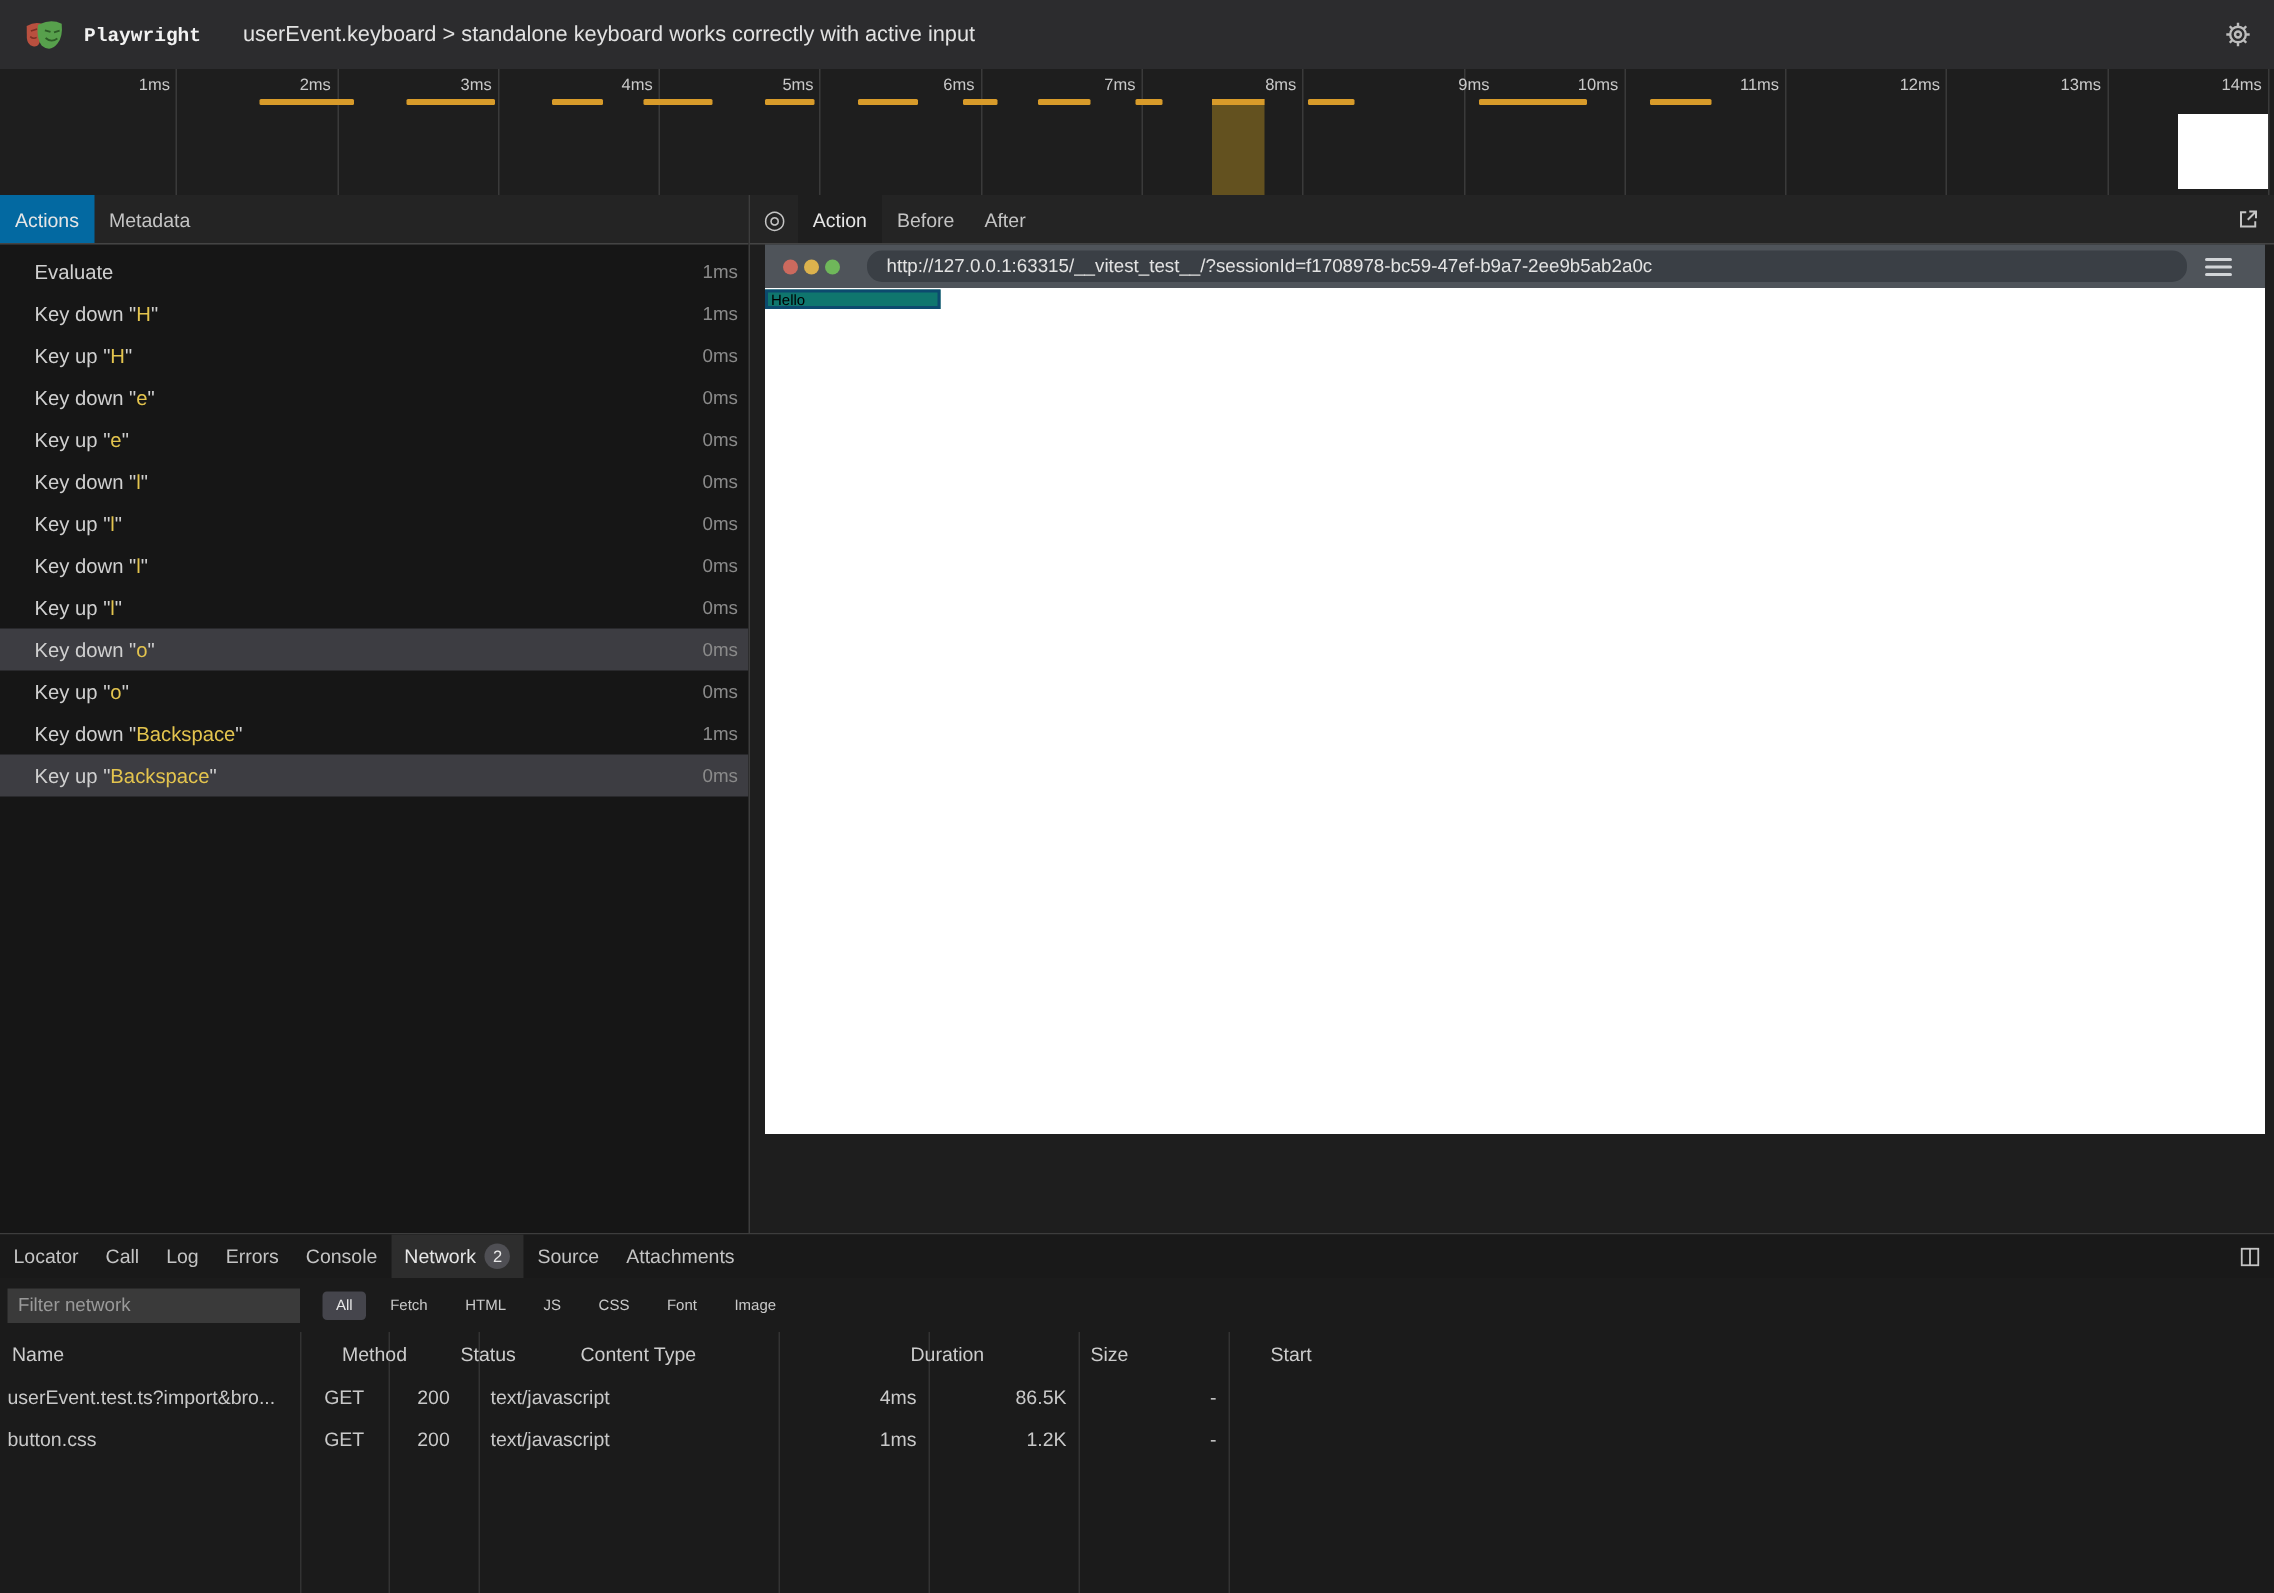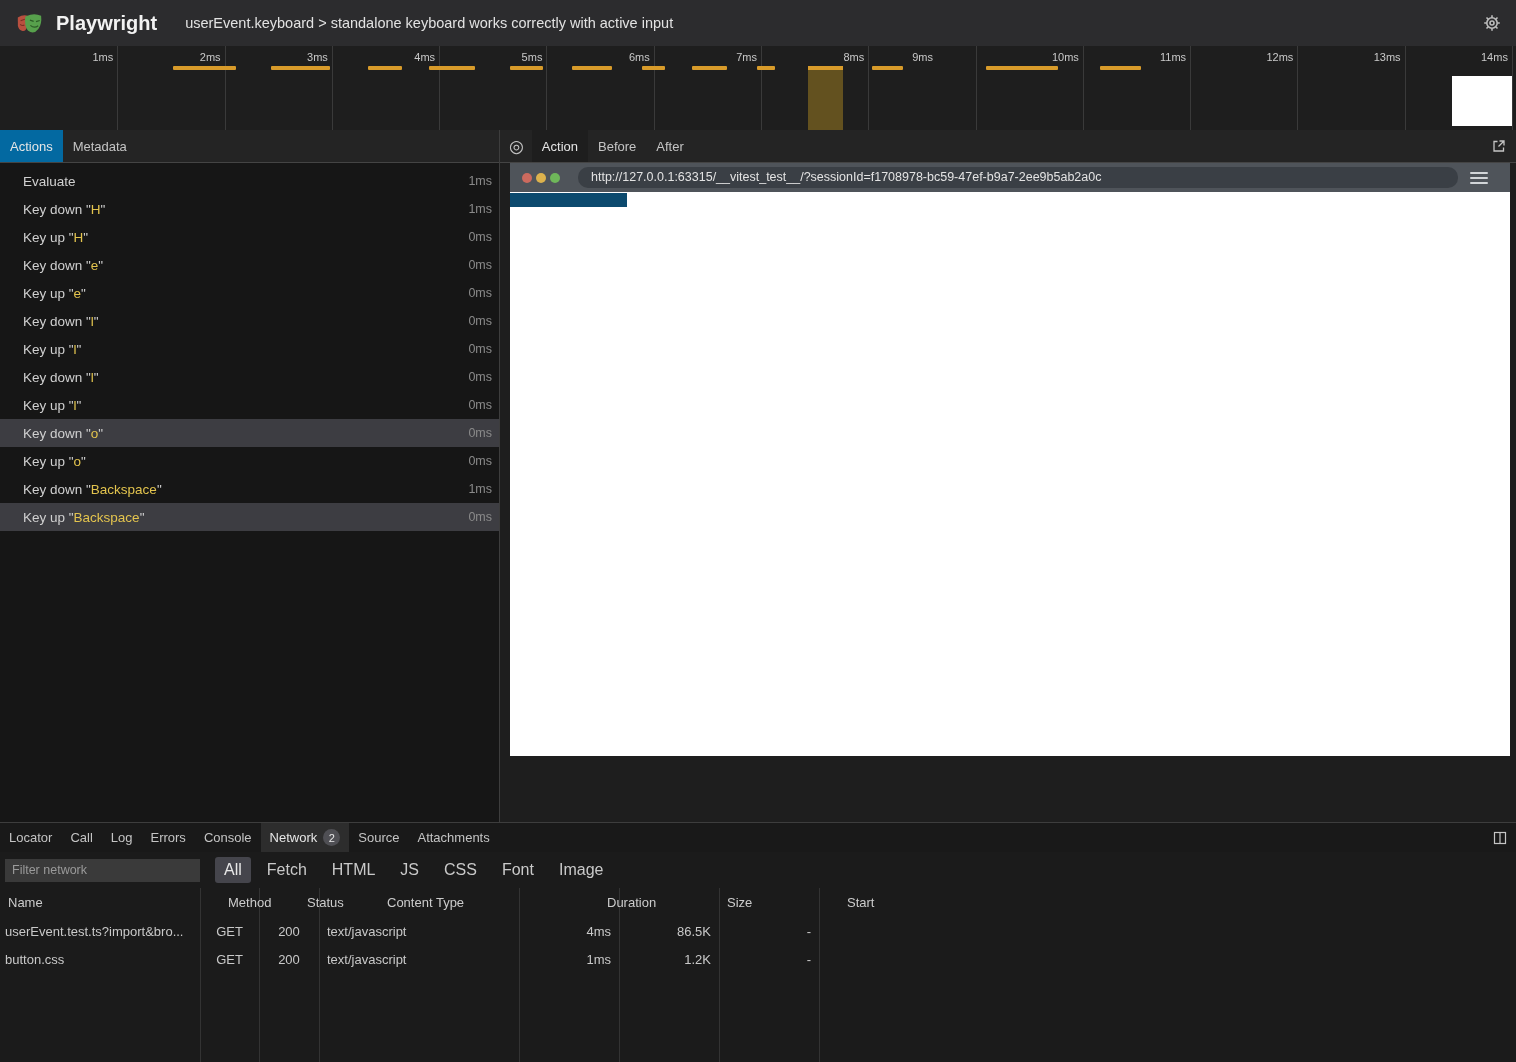--- a/index.html
+++ b/index.html
@@ -5,21 +5,21 @@
   * { margin:0; padding:0; box-sizing:border-box; }
   html,body { background:#101010; }
   body { width:1516px; height:1062px; overflow:hidden;
          font-family:"Liberation Sans", sans-serif; }
   #app { position:relative; width:1516px; height:1062px; background:#161616; color:#d0d0d0; }
 
   
   .header { position:absolute; left:0; top:0; width:1516px; height:46px;
             background:#2c2c2e; display:flex; align-items:center; padding:0 14px; }
   .logo { width:30px; height:28px; flex:0 0 auto; }
-  .app-name { font-size:20px; font-weight:bold; color:#f2f2f2; margin-left:12px; }
+  .app-name { font-size:13px; font-weight:bold; color:#f2f2f2; margin-left:12px;font-family:Liberation Mono, monospace; }
   .trace-title { font-size:14.5px; color:#e2e2e2; margin-left:28px; white-space:nowrap; }
   .gear { margin-left:auto; width:20px; height:20px; color:#bdbdbd; cursor:pointer; }
 
   
   .timeline { position:absolute; left:0; top:46px; width:1516px; height:84px;
               background:#1e1e1e; overflow:hidden; }
   .gridline { position:absolute; top:0; bottom:0; width:1px; background:#3a3a3a; }
   .tick { position:absolute; top:5px; font-size:11px; color:#c9c9c9;
           transform:translateX(-100%); padding-right:4px; white-space:nowrap; }
   .tl-dash { position:absolute; top:20px; height:4px; background:#d89b2a; border-radius:1px; }
@@ -54,39 +54,39 @@
   .snapshot { position:absolute; left:10px; right:6px; top:33px; height:593px; }
   .chrome-bar { height:29px; background:#4f545a; display:flex; align-items:center; padding:0 22px 0 12px; }
   .dot { width:10px; height:10px; border-radius:50%; margin-right:4px; flex:0 0 auto; }
   .url-pill { flex:1; height:21px; margin:0 12px 0 14px; background:#3a3f45; border-radius:10px;
               color:#e3e3e3; font-size:12.5px; line-height:21px; padding:0 13px;
               white-space:nowrap; overflow:hidden; }
   .burger { width:18px; display:flex; flex-direction:column; gap:3px; cursor:pointer; }
   .burger i { display:block; height:2px; background:#d2d5d8; border-radius:1px; }
   .page { position:relative; background:#ffffff; height:564px; }
   .page-input { position:absolute; left:0; top:1px; width:117px; height:13px;
-                border:7px solid #0c4a6e; background:#4d7c0f; color:#000;
+                border:2px solid #0c4a6e; background:#0f766e; color:#000;
                 font-size:10px; line-height:11px; padding:0 2px; overflow:hidden; }
 
   
   .bottom-panel { position:absolute; left:0; bottom:0; width:1516px; height:240px;
                   background:#1b1b1b; border-top:1px solid #3d3d3d; }
   .btabs { height:29px; display:flex; align-items:stretch; background:#191919; font-size:13px; }
   .btab { display:flex; align-items:center; padding:0 9px; color:#c4c4c4; cursor:pointer; gap:6px; }
   .btab.sel { background:#2d2d2d; color:#e6e6e6; }
   .badge { width:17px; height:17px; border-radius:50%; background:#4f4f54; color:#e8e8e8;
            font-size:11px; display:flex; align-items:center; justify-content:center; }
   .split-icon { margin-left:auto; display:flex; align-items:center; padding:0 8px; cursor:pointer; }
 
   .net-toolbar { height:36px; display:flex; align-items:center; padding-left:5px; }
   .filter-input { width:195px; height:23px; background:#3a3a3a; border:none; outline:none;
                   color:#cccccc; font-size:12.5px; padding:0 7px; font-family:"Liberation Sans",sans-serif; }
   .filter-input::placeholder { color:#9a9a9a; }
   .chips { display:flex; align-items:center; margin-left:15px; gap:7px; }
-  .chip { padding:4px 9px; font-size:16px; color:#c9c9c9; border-radius:3px; cursor:pointer; }
+  .chip { padding:4px 9px; font-size:10px; color:#c9c9c9; border-radius:3px; cursor:pointer; }
   .chip.sel { background:#45454c; color:#e8e8e8; }
 
   .net-table { position:absolute; left:0; right:0; top:65px; bottom:0; }
   .col-line { position:absolute; top:0; bottom:0; width:1px; background:#333333; }
   .net-hrow, .net-row { position:relative; display:grid;
       grid-template-columns:200px 59px 60px 200px 100px 100px 100px auto; }
   .net-hrow { height:29px;gap:20px; }
   .net-row { height:28px; cursor:pointer; }
   .net-cell { display:flex; align-items:center; font-size:13px; color:#c9c9c9;
               padding:0 8px; overflow:hidden; white-space:nowrap; }
@@ -130,21 +130,21 @@
       <div class="tick" style="left: 439.12px;">4ms</div>
       <div class="gridline" style="left: 546.4px;"></div>
       <div class="tick" style="left: 546.4px;">5ms</div>
       <div class="gridline" style="left: 653.68px;"></div>
       <div class="tick" style="left: 653.68px;">6ms</div>
       <div class="gridline" style="left: 760.96px;"></div>
       <div class="tick" style="left: 760.96px;">7ms</div>
       <div class="gridline" style="left: 868.24px;"></div>
       <div class="tick" style="left: 868.24px;">8ms</div>
       <div class="gridline" style="left: 975.52px;"></div>
-      <div class="tick" style="left: 937px;">9ms</div>
+      <div class="tick" style="left: 997px;">9ms</div>
       <div class="gridline" style="left: 1082.8px;"></div>
       <div class="tick" style="left: 1082.8px;">10ms</div>
       <div class="gridline" style="left: 1190.08px;"></div>
       <div class="tick" style="left: 1190.08px;">11ms</div>
       <div class="gridline" style="left: 1297.36px;"></div>
       <div class="tick" style="left: 1297.36px;">12ms</div>
       <div class="gridline" style="left: 1404.64px;"></div>
       <div class="tick" style="left: 1404.64px;">13ms</div>
       <div class="gridline" style="left: 1511.92px;"></div>
       <div class="tick" style="left: 1511.92px;">14ms</div>

